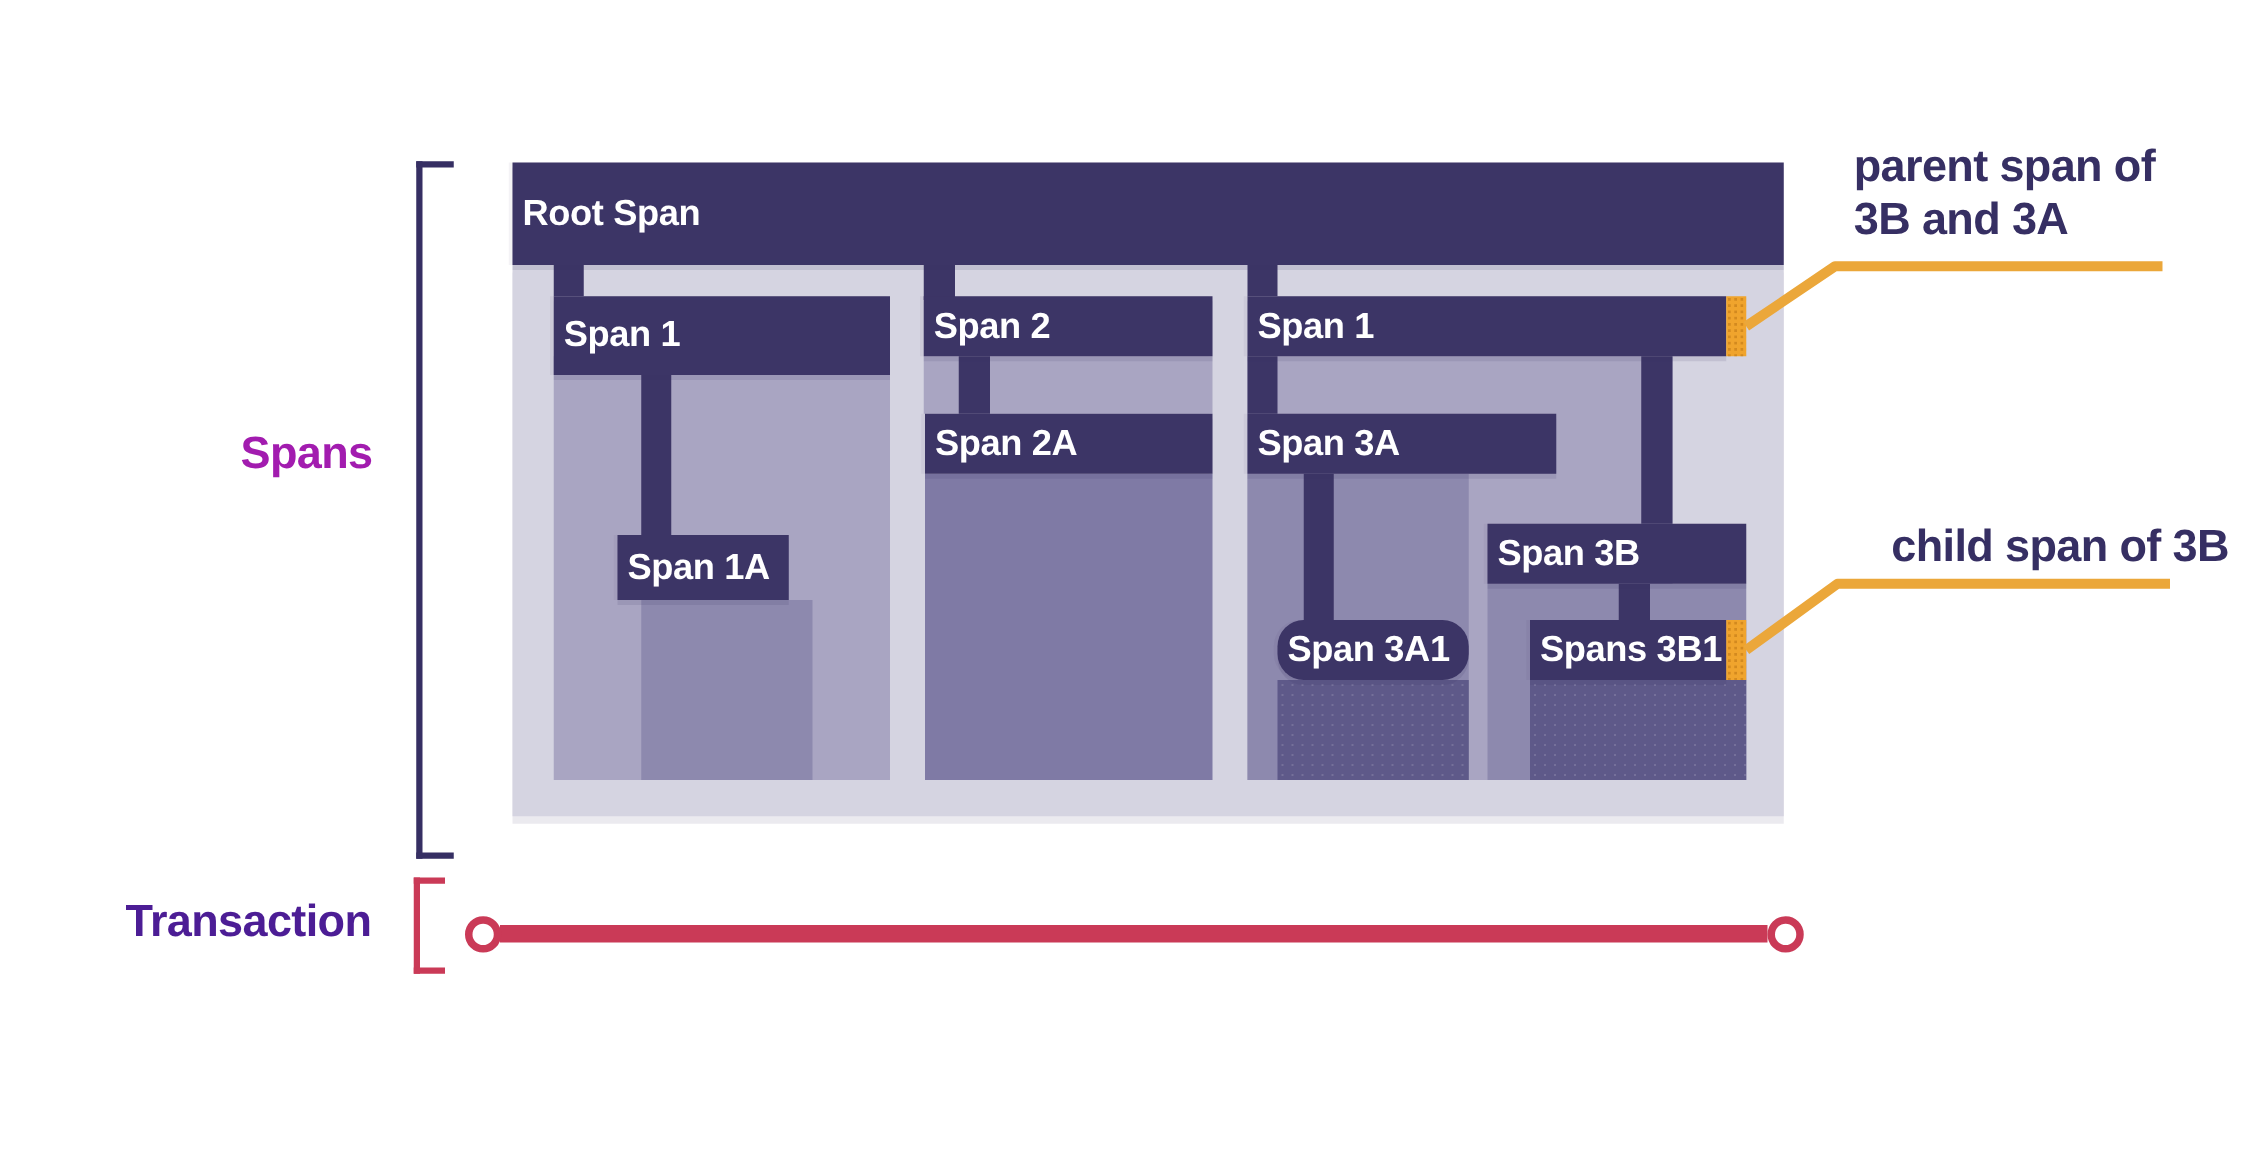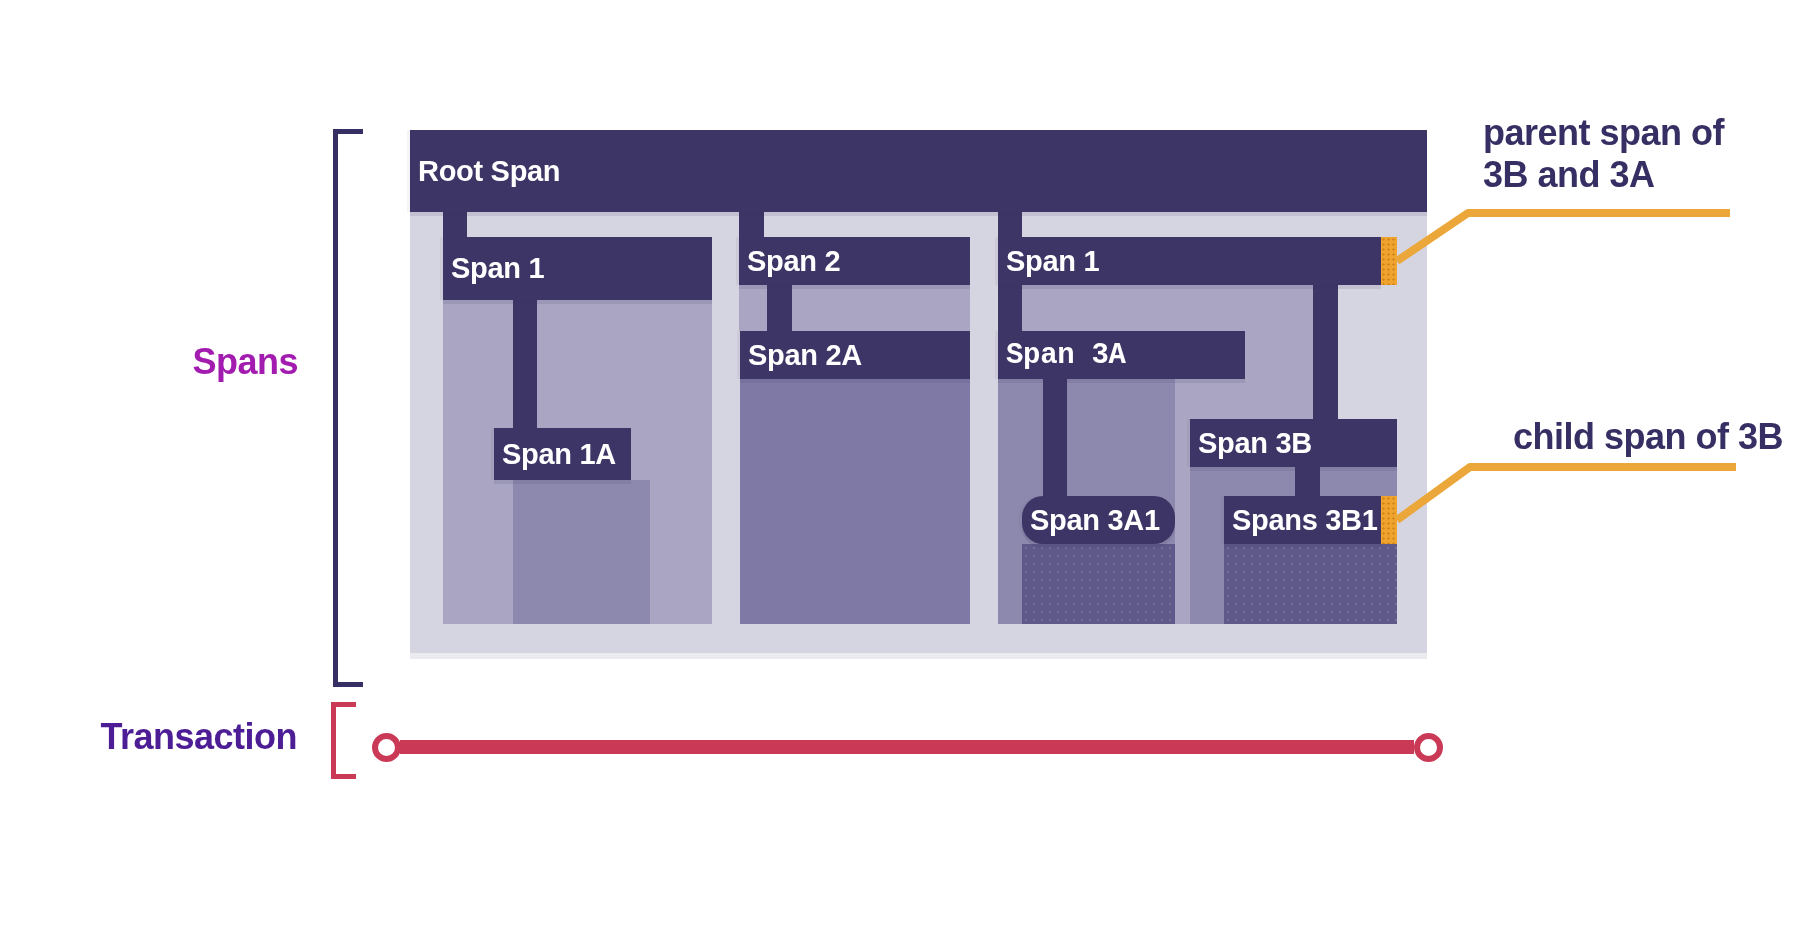--- a/index.html
+++ b/index.html
@@ -105,21 +105,21 @@
   <div class="abs panel depth2-alt" style="left:740px;top:379px;width:230px;height:245px;"></div>
 
   <div class="abs connector" style="left:998px;top:212px;width:24px;height:25px;"></div>
   <div class="abs bar" style="left:998px;top:237px;width:383px;height:48px;">
     <span>Span 1</span>
   </div>
   <div class="abs tab" style="left:1381px;top:237px;width:16px;height:48px;"></div>
   <div class="abs panel depth1" style="left:998px;top:285px;width:340px;height:339px;"></div>
 
   <div class="abs connector" style="left:998px;top:285px;width:24px;height:46px;"></div>
-  <div class="abs bar" style="left:998px;top:331px;width:247px;height:48px;font-family:Liberation Mono, monospace;">
+  <div class="abs bar" style="left:998px;top:331px;width:247px;height:48px;">
     <span>Span 3A</span>
   </div>
   <div class="abs panel depth2" style="left:998px;top:379px;width:177px;height:245px;"></div>
   <div class="abs connector" style="left:1043px;top:379px;width:24px;height:117px;"></div>
   <div class="abs bar" style="left:1022px;top:496px;width:153px;height:48px;border-radius:21px;">
     <span>Span 3A1</span>
   </div>
   <div class="abs panel depth3" style="left:1022px;top:544px;width:153px;height:80px;"></div>
 
   <div class="abs connector" style="left:1313px;top:285px;width:25px;height:134px;"></div>

